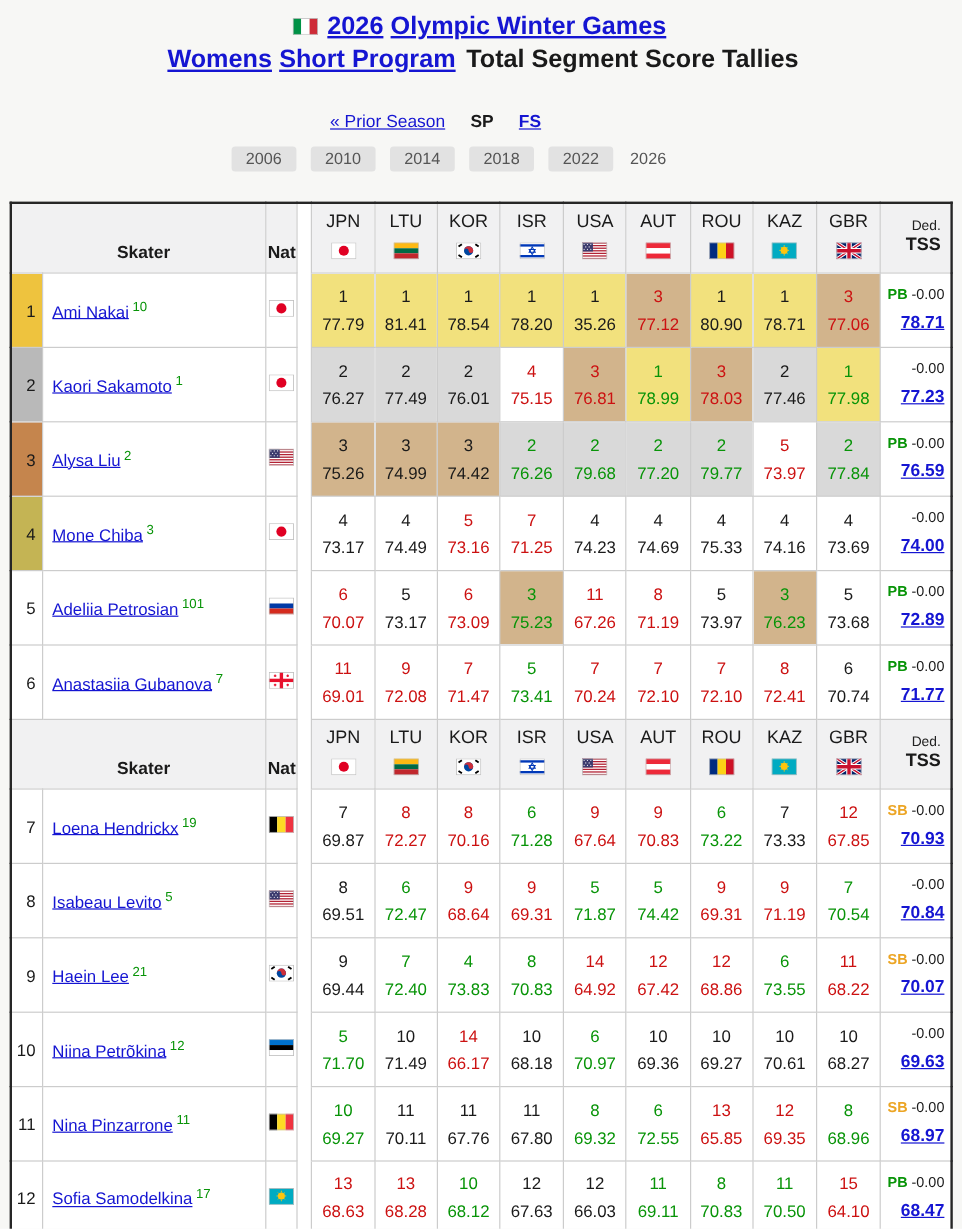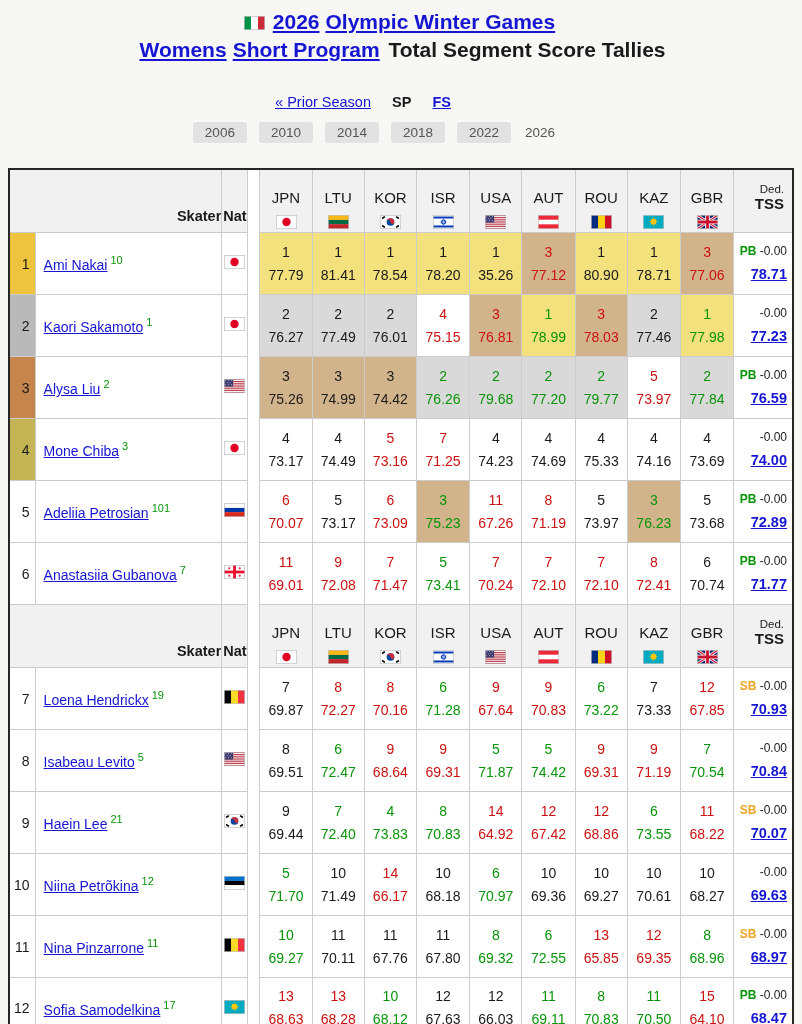--- a/index.html
+++ b/index.html
@@ -25,25 +25,25 @@
   .nav a.prior{font-weight:normal;}
   
   .years{ text-align:center; margin-top:15px; font-size:13.5px; transform:translateX(-26px); height:22px;}
   .year-btn{ background:var(--yearbg); color:#555; text-decoration:none; padding:3px 12px; border-radius:3px; margin:0 6px;}
   .year-current{ color:#555; margin:0 6px; padding:3px 2px;}
   
   table{ margin:21px 0 0 8px; border-collapse:collapse; table-layout:fixed; width:786px; background:#fff; border:2px solid #262626; font-size:14px;}
   th,td{ border:1px solid #ccc; padding:0; vertical-align:middle; overflow:hidden;}
   tr.h{height:57px;} tr.d{height:62px;}
   th{ background:var(--hbg); font-weight:normal;}
-  .h-skater{ text-align:right; vertical-align:bottom; padding:0 0 8px 8px; font-weight:bold; font-size:14.5px;}
+  .h-skater{ text-align:center; vertical-align:bottom; padding:0 0 8px 8px; font-weight:bold; font-size:14.5px;}
   .h-nat{ vertical-align:bottom; padding-bottom:8px; text-align:center; font-weight:bold; font-size:14.5px;}
   td.spacer, th.spacer{ background:#fff; border-top:none; border-bottom:none;}
   .h-country{ text-align:center; vertical-align:top;}
-  .h-country .code{ font-size:15px; padding-top:19px; line-height:18px;}
+  .h-country .code{ font-size:15px; padding-top:6px; line-height:18px;}
   .h-country .fl{ margin-top:8px;}
   .flag{ width:21px; height:14px; display:inline-block;}
   .h-ded{ vertical-align:top;}
   .h-ded .wrap{ height:57px; display:flex; flex-direction:column; justify-content:center; align-items:flex-end; padding:6px 8px 8px 0; box-sizing:border-box;}
   .h-ded .ded{ font-size:11.5px; color:#222;}
   .h-ded .tss{ font-weight:bold; font-size:15px;}
   td.rank{ text-align:right; padding-right:5px;}
   .m1{background:var(--gold);} .m2{background:var(--silver);}
   .m3{background:var(--bronze);} .m4{background:var(--fourth);}
   td.skater{ padding-left:8px;}

